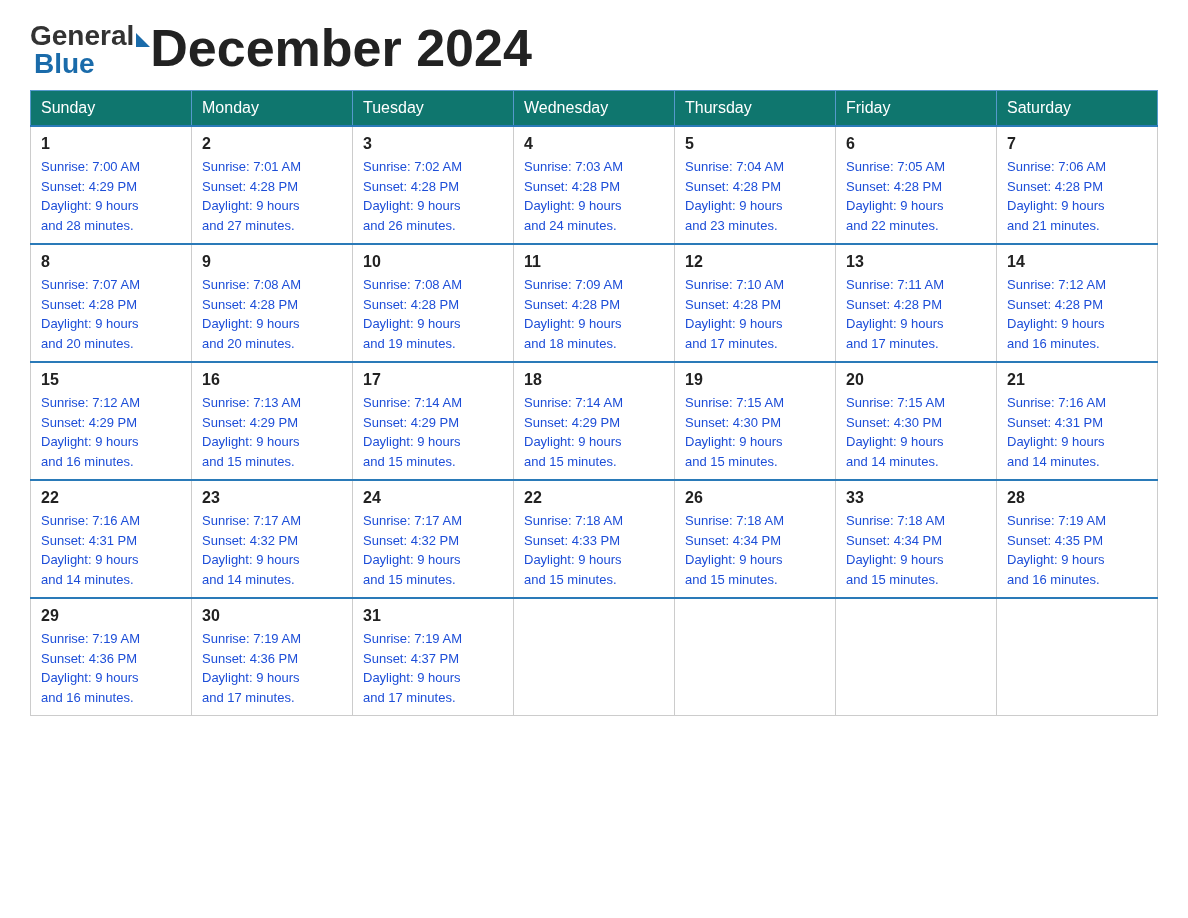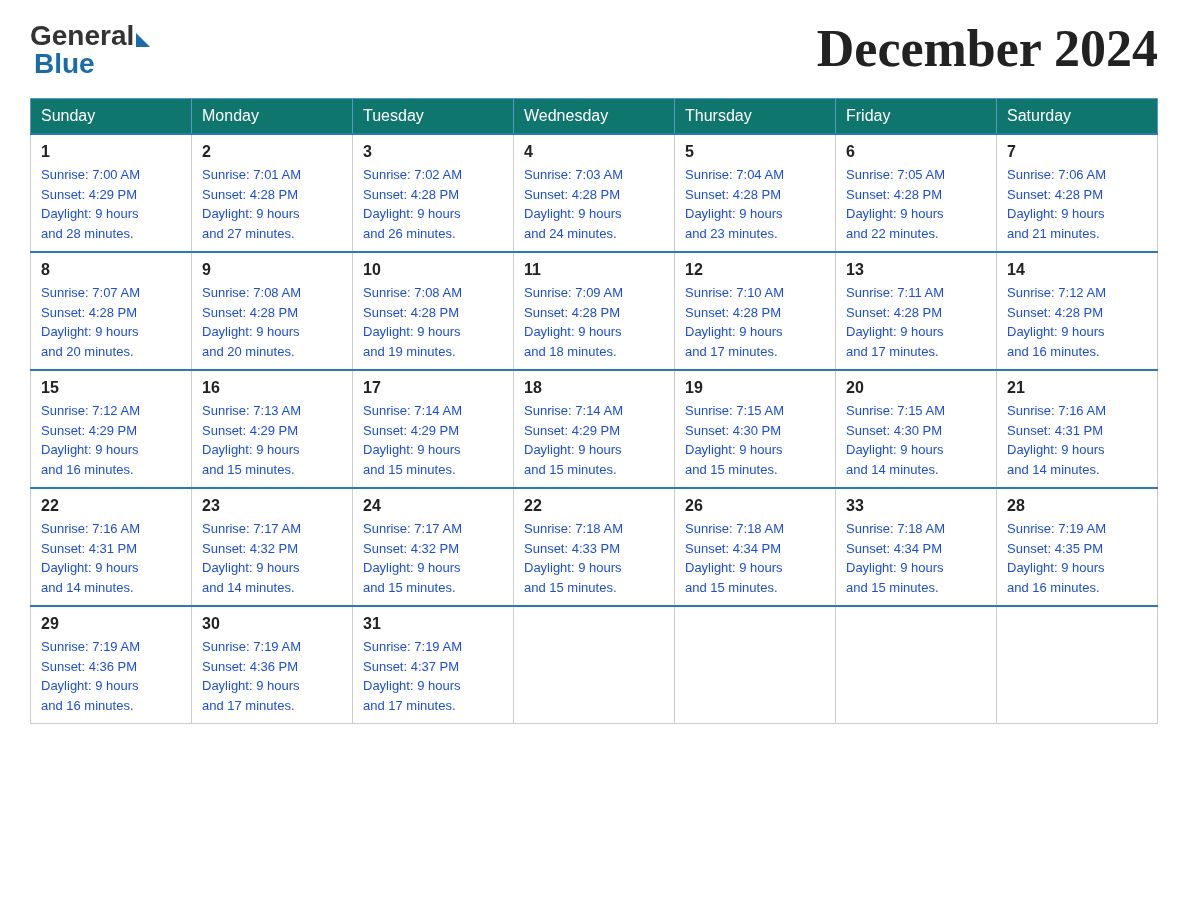--- a/index.html
+++ b/index.html
@@ -5,23 +5,23 @@
     * { box-sizing: border-box; margin: 0; padding: 0; }
     body {
       font-family: Arial, sans-serif;
       background: #fff;
       width: 1188px;
       min-height: 918px;
       padding: 20px 30px;
     }
     .header {
       display: flex;
-      justify-content: space-between;
+      justify-content: flex-start;
       align-items: flex-start;
-      margin-bottom: 18px;
+      margin-bottom: 10px;
     }
     .logo {
       display: flex;
       flex-direction: column;
       align-items: flex-start;
     }
     .logo-top {
       display: flex;
       align-items: center;
     }
@@ -41,21 +41,20 @@
     }
     .logo-blue {
       font-size: 28px;
       font-weight: bold;
       color: #1a6baa;
       margin-top: -4px;
       margin-left: 4px;
     }
     .title-block {
       text-align: right;
-      font-family: Liberation Serif, serif;
     }
     .month-title {
       font-size: 52px;
       font-weight: bold;
       color: #222;
       line-height: 1.1;
     }
     .location {
       font-size: 22px;
       color: #555;

